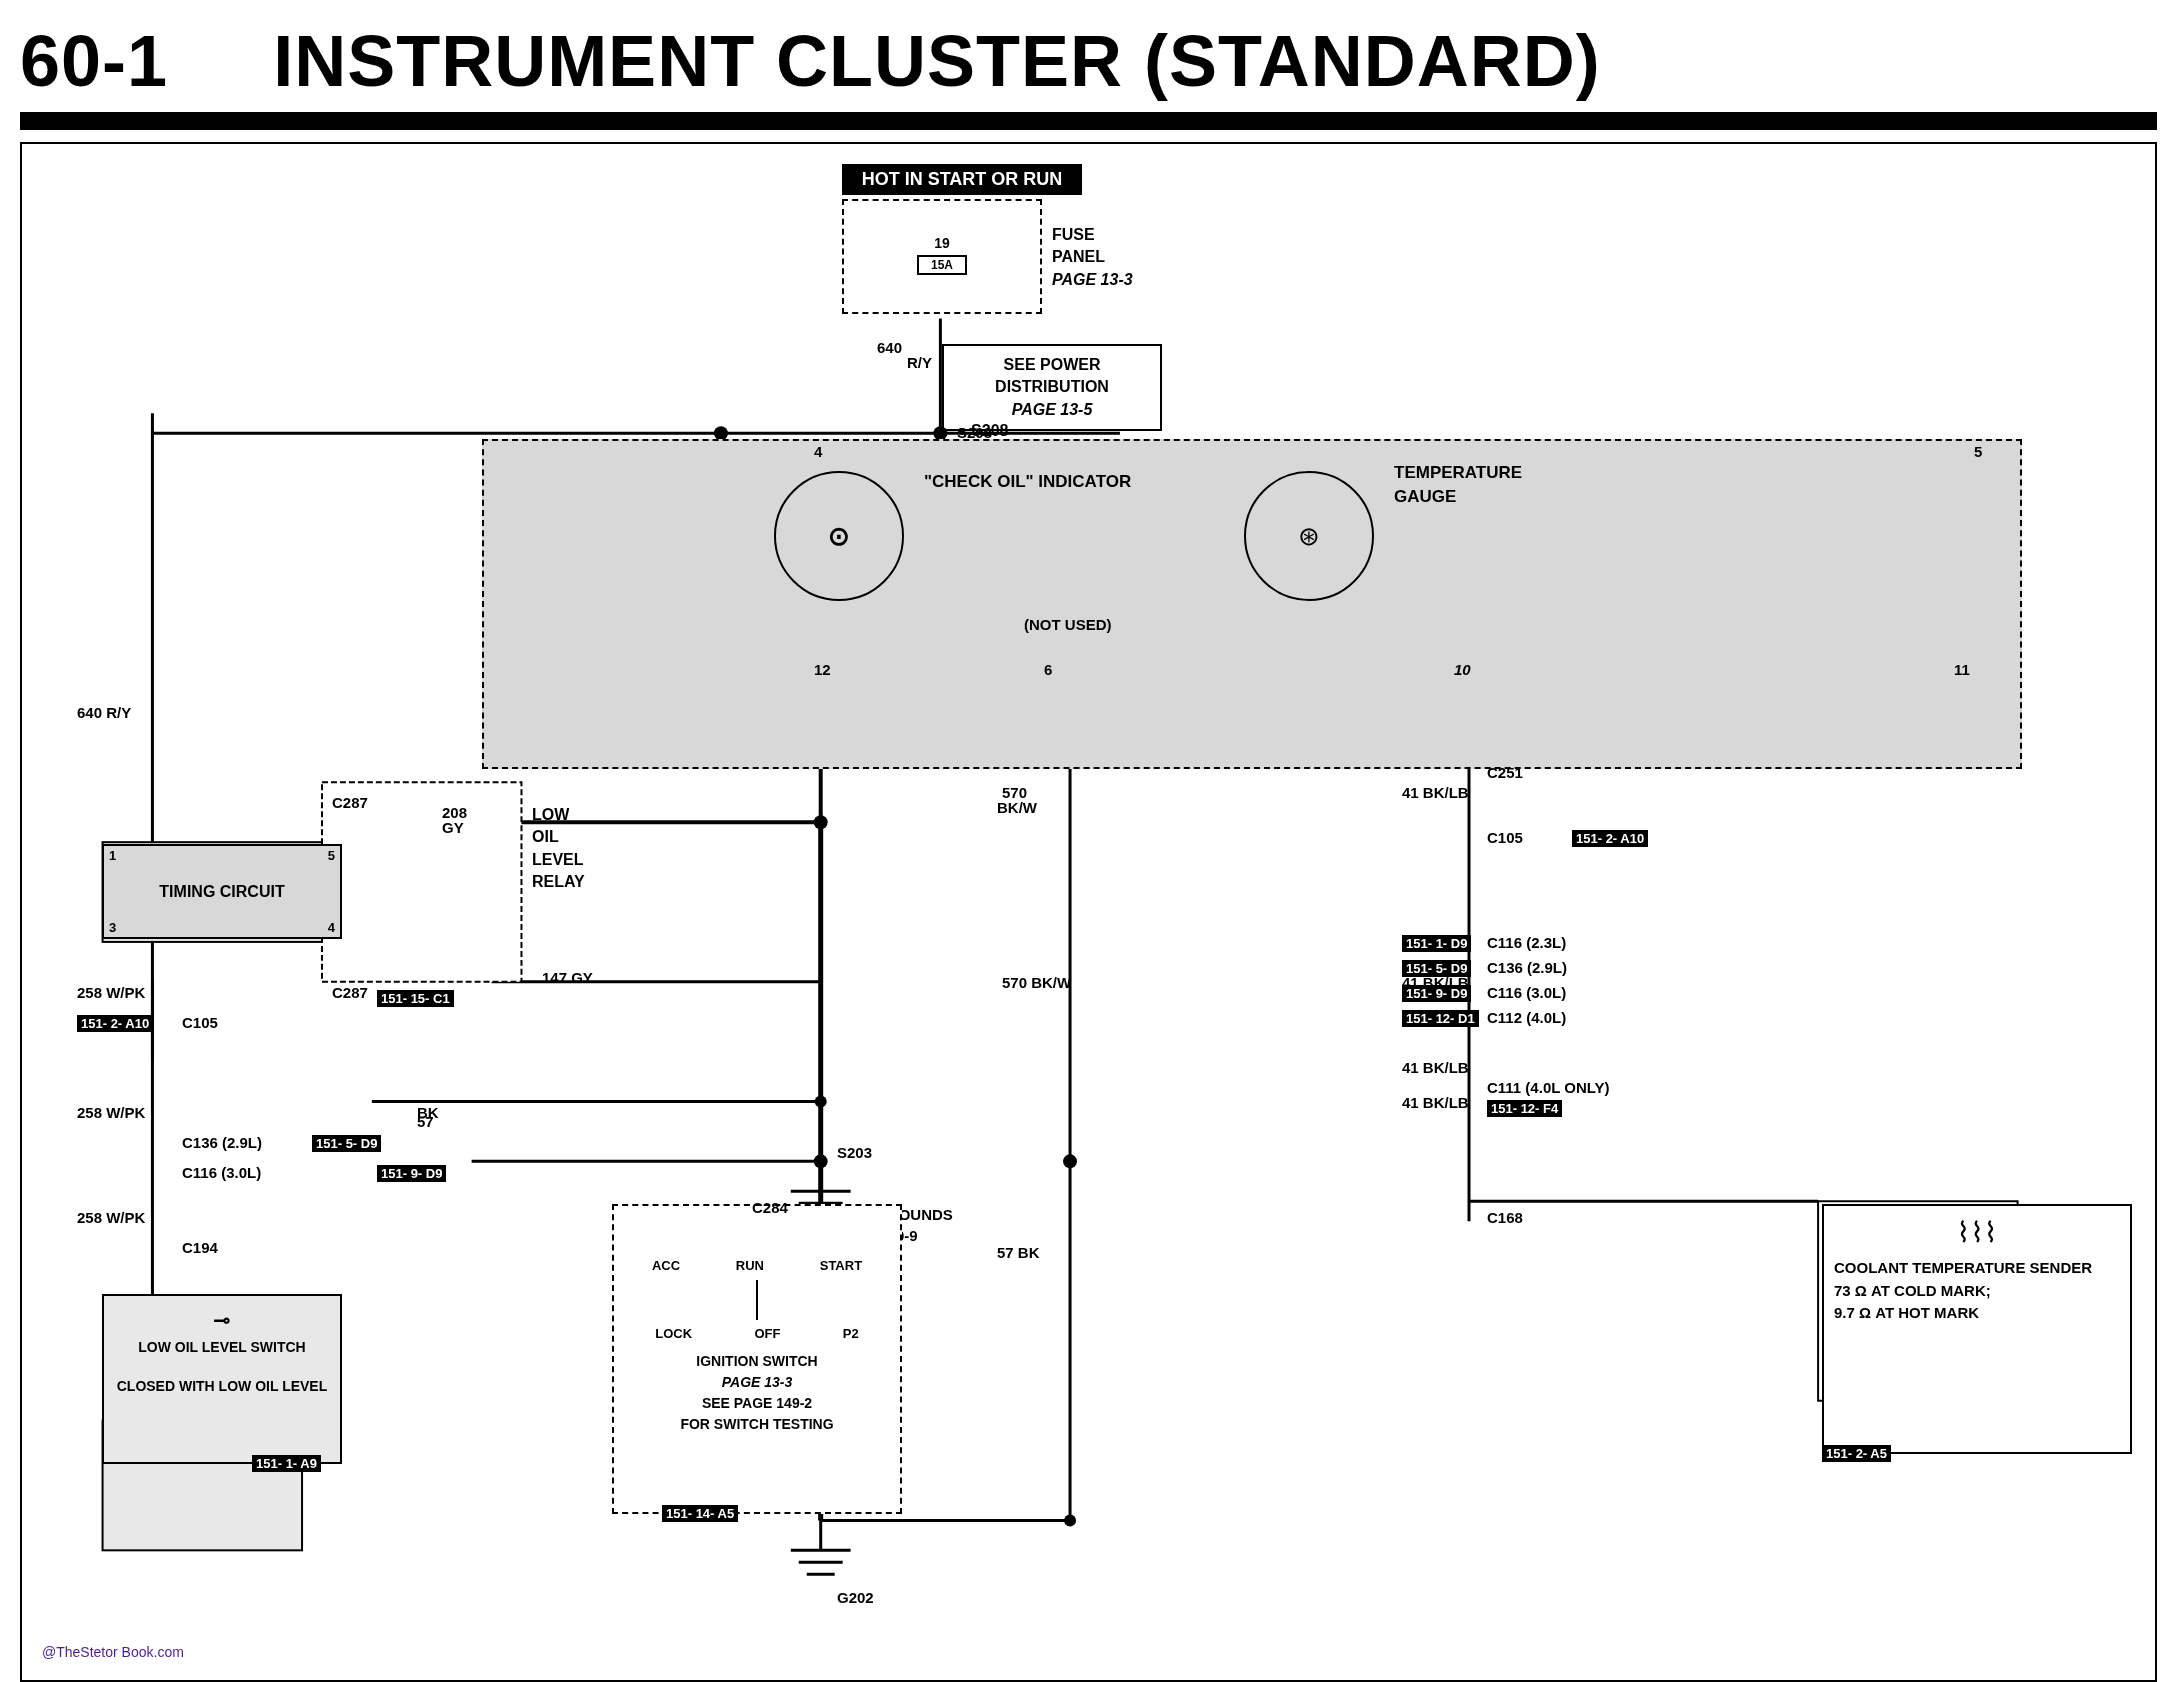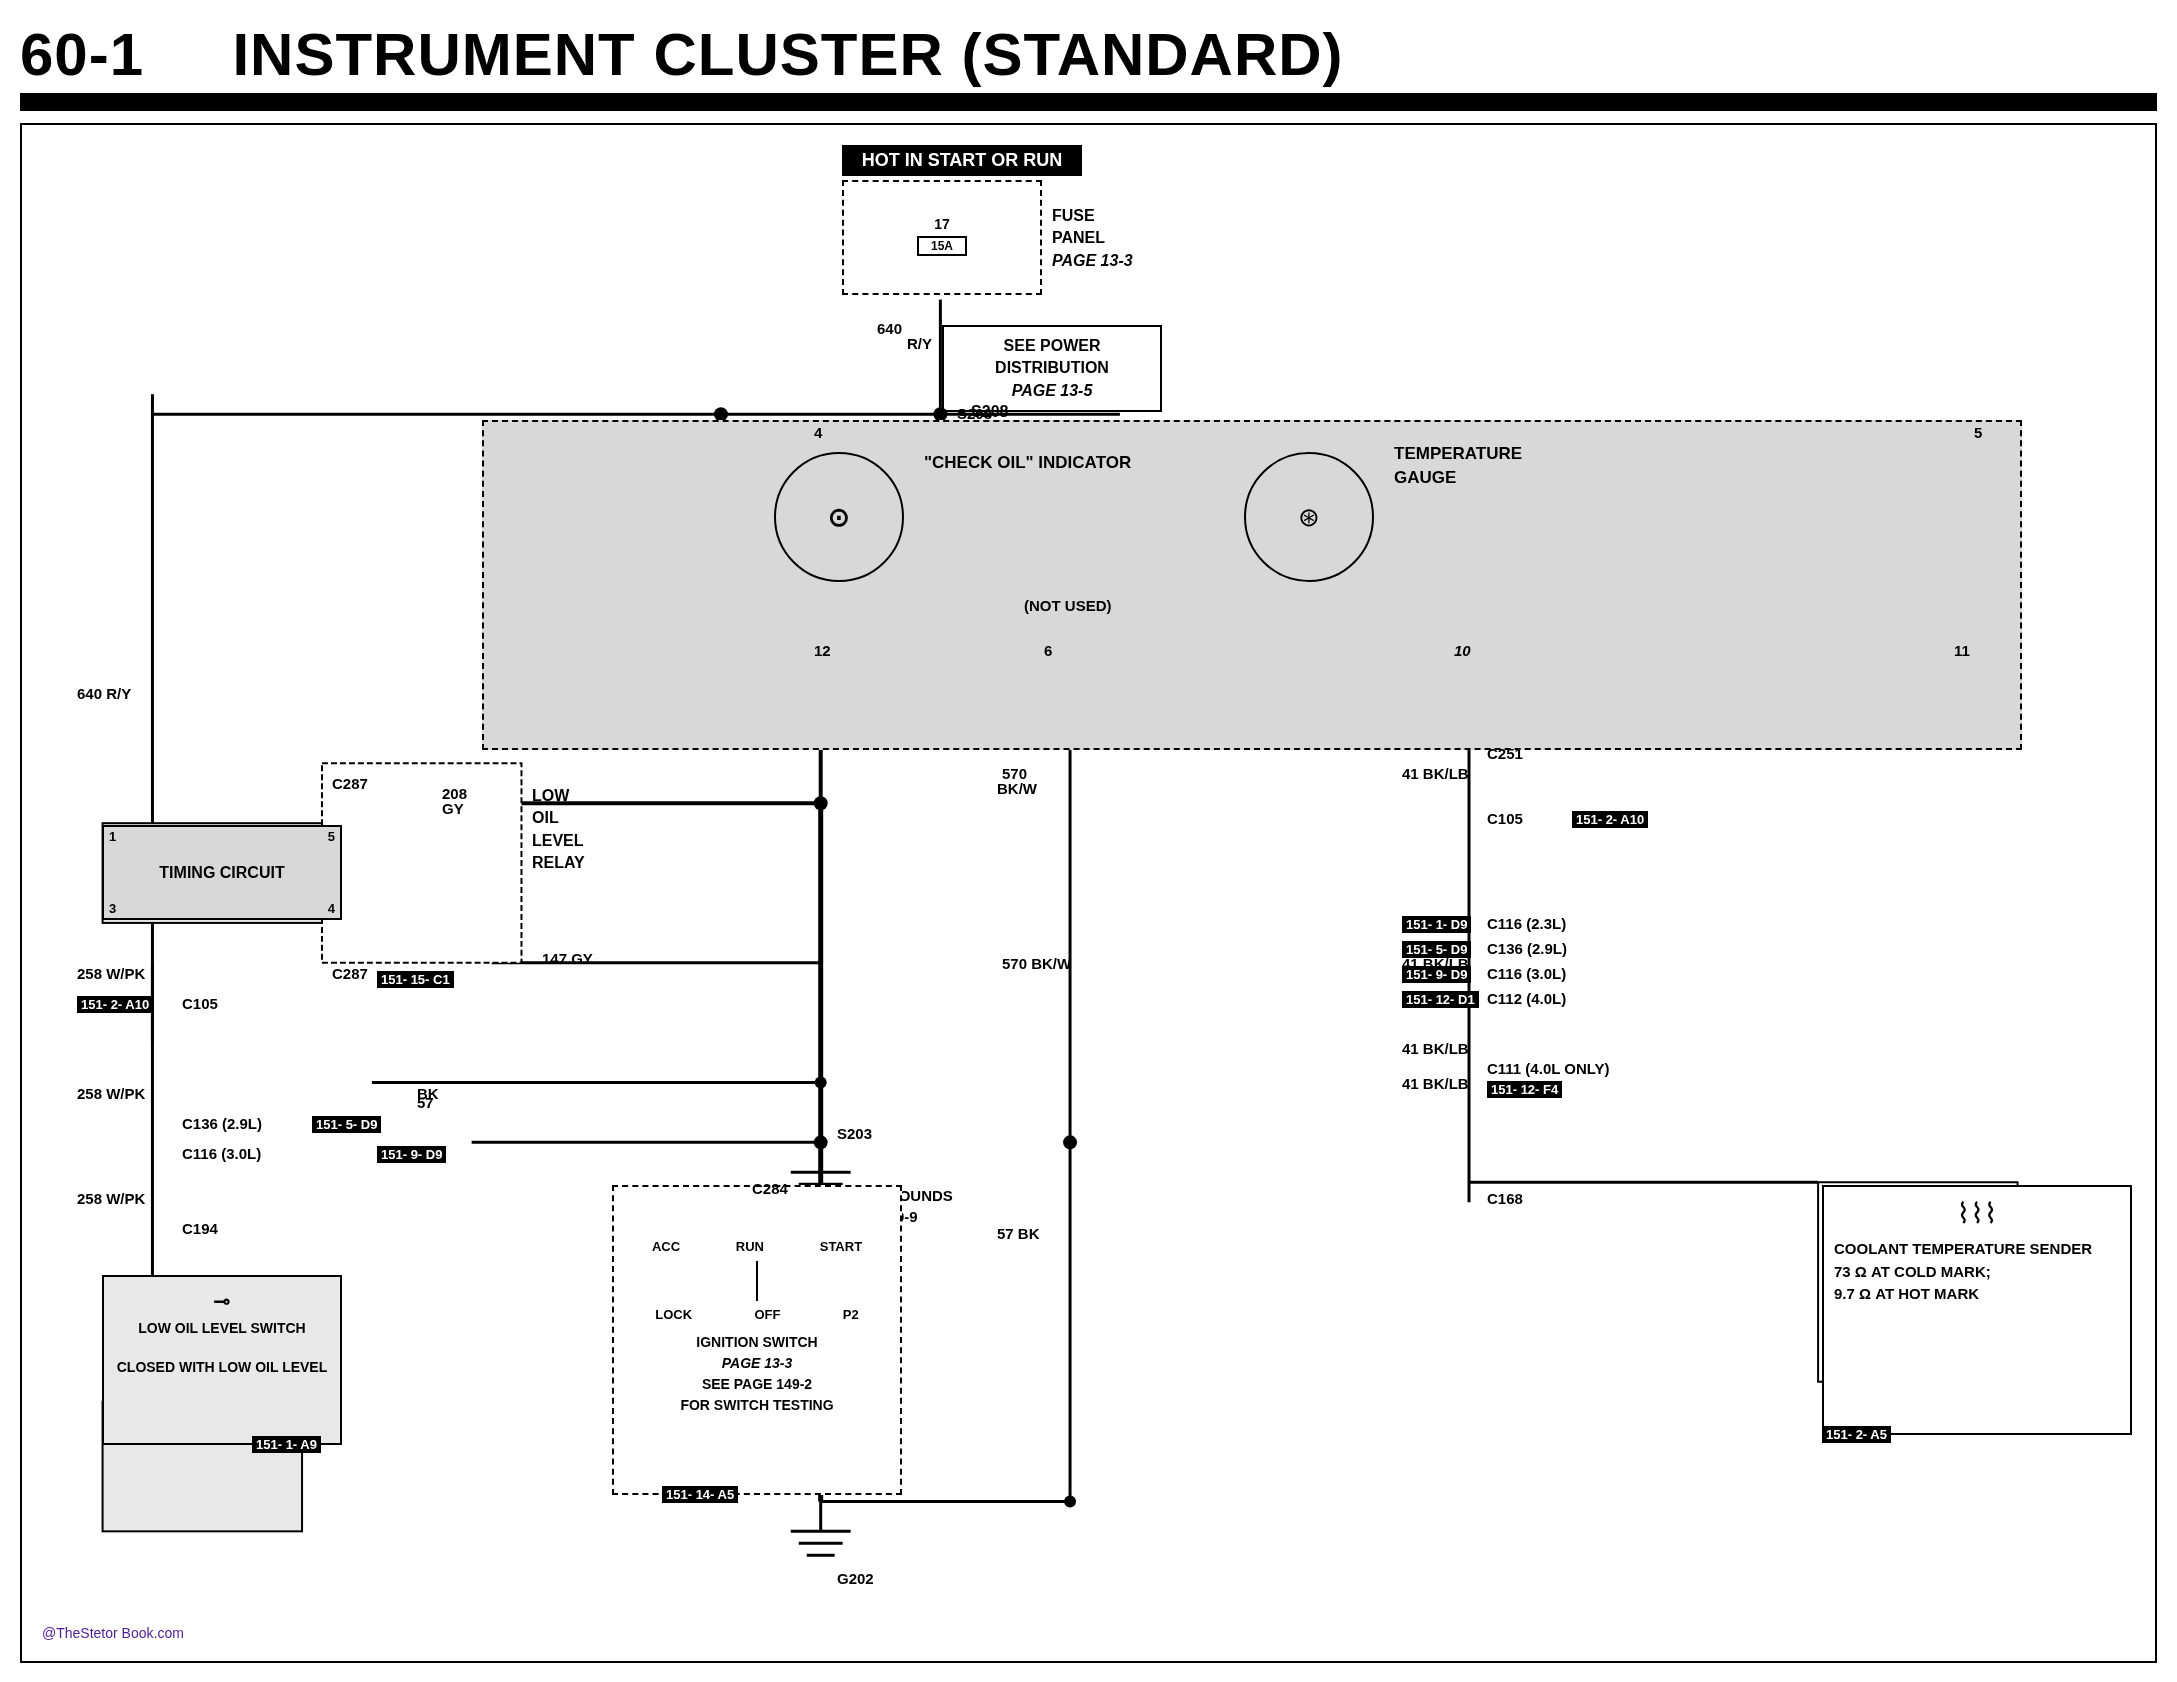--- a/index.html
+++ b/index.html
@@ -15,25 +15,25 @@
       width: 2177px;
       min-height: 1682px;
       background: #fff;
       position: relative;
       padding: 20px;
     }
     .header-section {
       margin-bottom: 8px;
     }
     .page-title {
-      font-size: 60px;
+      font-size: 72px;
       font-weight: bold;
       color: #000;
       letter-spacing: 1px;
-      margin-bottom: 4px;
+      margin-bottom: 10px;
     }
     .title-bar {
       width: 100%;
       height: 18px;
       background: #000;
       margin-bottom: 12px;
     }
     .diagram-area {
       position: relative;
       width: 2137px;
@@ -213,21 +213,21 @@
       <circle cx="1050" cy="1380" r="6" fill="#000"></circle>
     </svg>
 
 
     <div class="hot-box">
       <span>HOT IN START OR RUN</span>
     </div>
 
     <div style="position:absolute; top:55px; left:820px; border:2px dashed #000; width:200px; height:115px; background:#fff;">
       <div style="display:flex; justify-content:center; align-items:center; height:100%; flex-direction:column; font-size:15px; font-weight:bold;">
-        <div style="font-size:14px;">17</div>
+        <div style="font-size:14px;">19</div>
 
         <div style="width:50px; height:20px; border:2px solid #000; margin:4px auto; background:#fff; display:flex; align-items:center; justify-content:center;">
           <span style="font-size:12px; font-weight:bold;">15A</span>
         </div>
       </div>
     </div>
     <div style="position:absolute; top:80px; left:1030px; font-size:16px; font-weight:bold; line-height:1.4;">
       <span>FUSE</span><br>
       <span>PANEL</span><br>
       <span style="font-style:italic;">PAGE 13-3</span>

